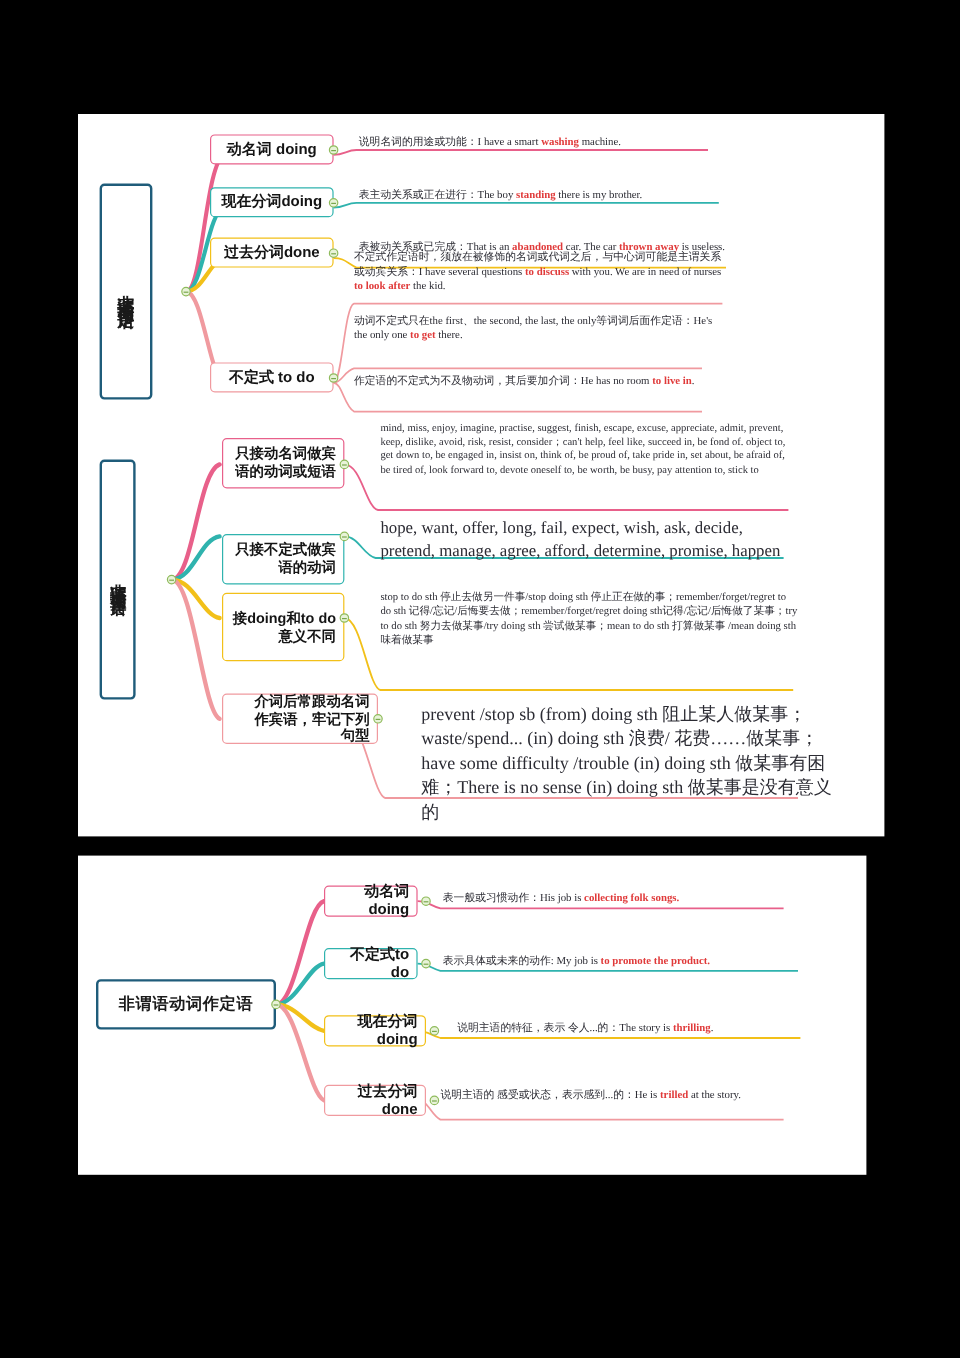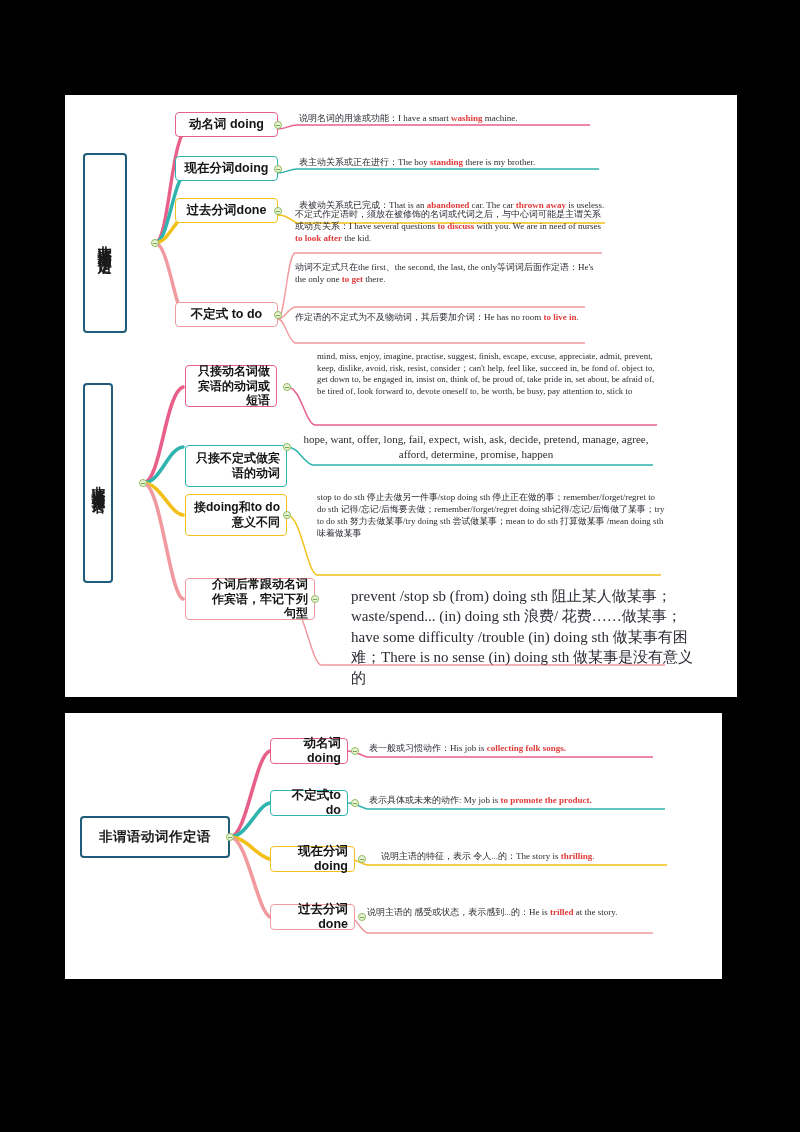--- a/index.html
+++ b/index.html
@@ -154,32 +154,32 @@
 
       <path d="M222,292 C236,292 240,328 250,330 L592,330" fill="none" stroke="#e8608a" stroke-width="1.5"></path>
       <path d="M222,352 C234,352 238,368 248,370 L588,370" fill="none" stroke="#2fb3ae" stroke-width="1.5"></path>
       <path d="M222,420 C236,420 242,478 252,480 L596,480" fill="none" stroke="#f2c019" stroke-width="1.5"></path>
       <path d="M222,504 C238,504 246,568 256,570 L600,570" fill="none" stroke="#f09a9f" stroke-width="1.5"></path>
     </svg>
 
     <div class="root vertical" id="s2-root" style="left:18px; top:288px; width:30px; height:200px; font-size:13.5px;">非谓语动词作宾语</div>
     <span class="dot" style="left:74px; top:384px;"></span>
 
-    <div class="node c-pink" style="left:120px; top:270px; width:92px; height:42px; font-size:12px;">只接动名词做宾语的动词或短语</div>
+    <div class="node c-pink" style="left:120px; top:270px; width:102px; height:42px; font-size:12px;">只接动名词做宾语的动词或短语</div>
     <div class="node c-teal" style="left:120px; top:331px; width:102px; height:42px; font-size:12px;margin-top:19px;">只接不定式做宾语的动词</div>
-    <div class="node c-gold" style="left:120px; top:399px; width:102px; height:42px; font-size:12px;">接doing和to do意义不同</div>
+    <div class="node c-gold" style="left:120px; top:399px; width:102px; height:57px; font-size:12px;">接doing和to do意义不同</div>
     <div class="node c-rose" style="left:120px; top:483px; width:130px; height:42px; font-size:12px;padding-left:24px;">介词后常跟动名词作宾语，牢记下列句型</div>
 
     <span class="dot" style="left:218px; top:288px;"></span>
     <span class="dot" style="left:218px; top:348px;"></span>
     <span class="dot" style="left:218px; top:416px;"></span>
     <span class="dot" style="left:246px; top:500px;"></span>
 
     <div class="detail" style="left:252px; top:256px; width:345px; font-size:8.8px; line-height:1.31;"><span>mind, miss, enjoy, imagine, practise, suggest, finish, escape, excuse, appreciate, admit, prevent, keep, dislike, avoid, risk, resist, consider；can't help, feel like, succeed in, be fond of. object to, get down to, be engaged in, insist on, think of, be proud of, take pride in, set about, be afraid of, be tired of, look forward to, devote oneself to, be worth, be busy, pay attention to, stick to</span></div>
-    <div class="detail" style="left:238px; top:337px; width:346px; font-size:11px; line-height:1.33;text-align:center;"><span>hope, want, offer, long, fail, expect, wish, ask, decide, pretend, manage, agree, afford, determine, promise, happen</span></div>
+    <div class="detail" style="left:252px; top:337px; width:346px; font-size:14px; line-height:1.33;"><span>hope, want, offer, long, fail, expect, wish, ask, decide, pretend, manage, agree, afford, determine, promise, happen</span></div>
     <div class="detail" style="left:252px; top:396px; width:348px; font-size:8.9px; line-height:1.36;"><span>stop to do sth 停止去做另一件事/stop doing  sth 停止正在做的事；remember/forget/regret to do  sth 记得/忘记/后悔要去做；remember/forget/regret doing  sth记得/忘记/后悔做了某事；try to do sth 努力去做某事/try doing sth 尝试做某事；mean to do sth 打算做某事 /mean doing sth味着做某事</span></div>
     <div class="detail" style="left:257px; top:491px; width:344px; font-size:15px; line-height:1.36;margin-left:29px;"><span>prevent /stop sb (from) doing sth 阻止某人做某事；waste/spend... (in) doing sth 浪费/ 花费……做某事；have some difficulty /trouble (in) doing sth 做某事有困难；There is no sense (in) doing sth 做某事是没有意义的</span></div>
   </div>
 </div>
 
 <div class="page" id="panel-bottom">
   <div class="mindmap">
     <svg class="links" width="657" height="266" viewBox="0 0 657 266">
 
       <path d="M165,124 C182,124 190,42 205,38" fill="none" stroke="#e8608a" stroke-width="3.6" stroke-linecap="round"></path>

